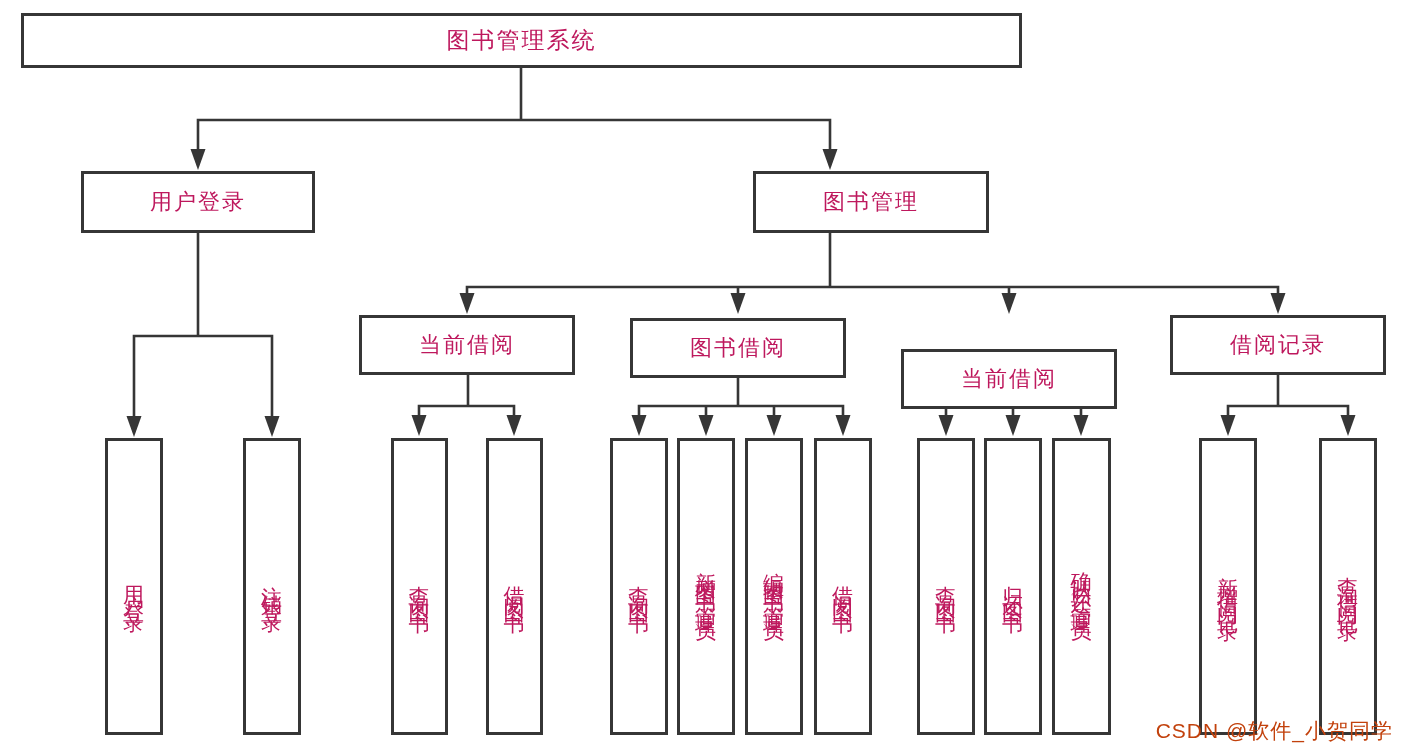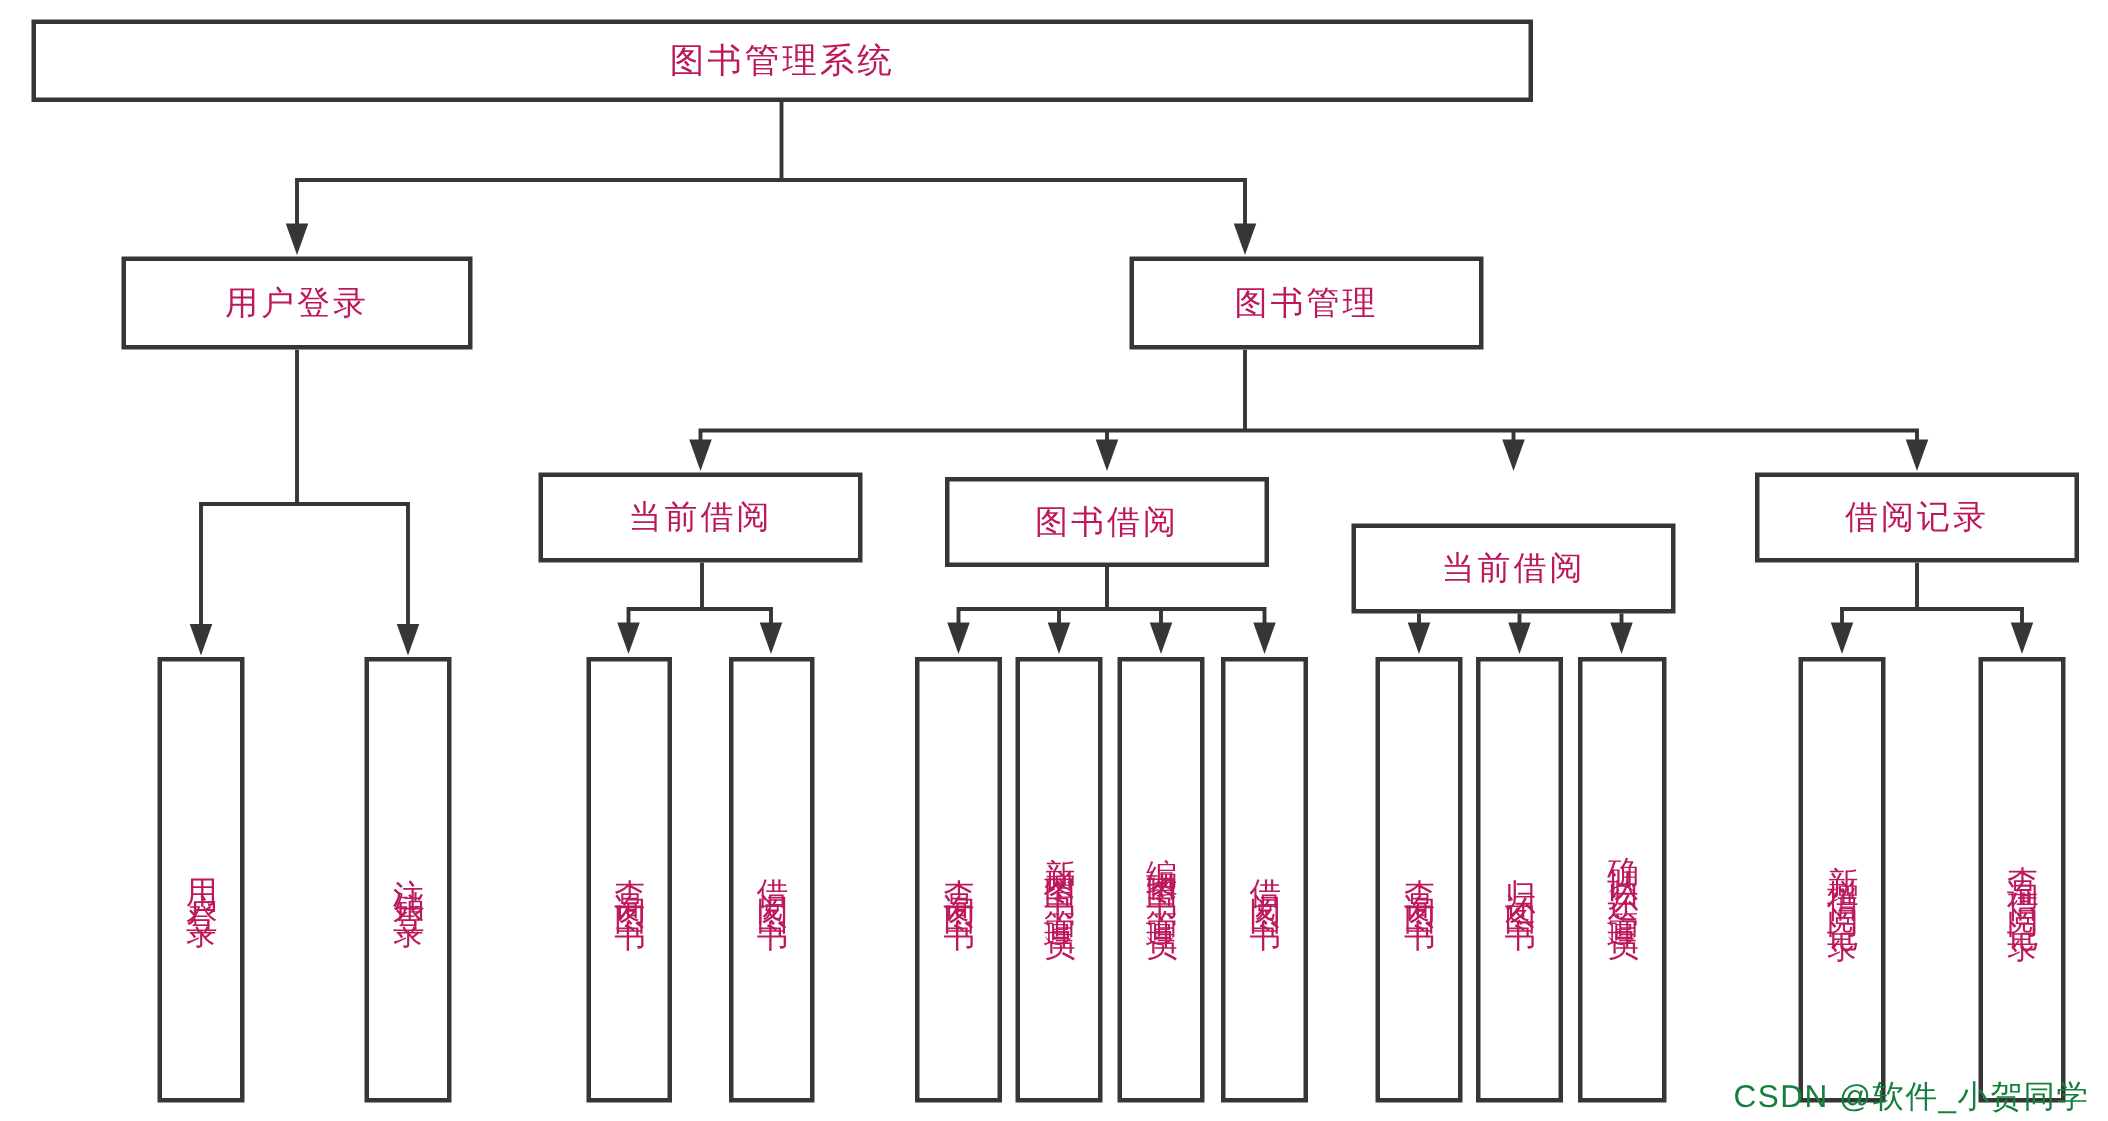--- a/index.html
+++ b/index.html
@@ -15,21 +15,21 @@
   }
   .node.root{font-size:23px;}
   .node.leaf{letter-spacing:0;}
   .node.leaf .vtext{
     writing-mode:vertical-rl;text-orientation:mixed;
     font-size:21px;line-height:1;letter-spacing:9px;
   }
   .node.leaf .vtext.long{letter-spacing:7px;}
   .watermark{
     position:absolute;right:12px;bottom:2px;z-index:9;
-    font-size:21px;color:#15803d;letter-spacing:1px;
+    font-size:21px;color:#c2410c;letter-spacing:1px;
   }
 </style>
 </head>
 <body>
 
 <div class="canvas">
 
   <svg class="connectors" viewBox="0 0 1405 747" xmlns="http://www.w3.org/2000/svg">
     <g stroke="#363636" stroke-width="2.6" fill="none">
 

